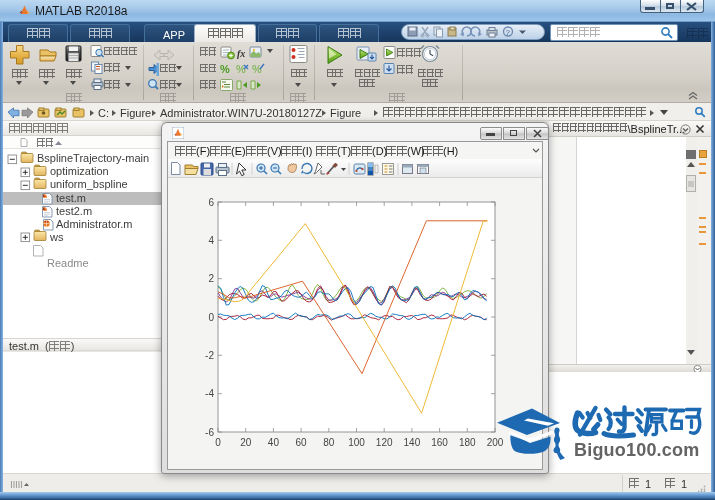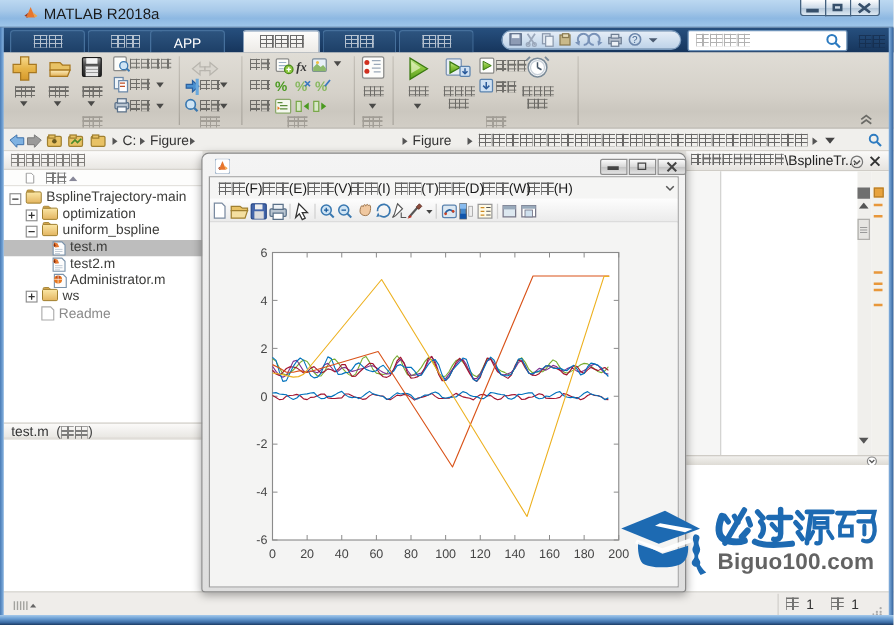--- a/index.html
+++ b/index.html
@@ -58,21 +58,21 @@
  <span class="ab" style="left:680px;top:0;width:24px;height:13px;background:linear-gradient(180deg,#fdfefe,#cfdce9 50%,#b5c8da 55%,#dce8f2);border:1px solid #44617e;border-top:none;border-radius:0 0 3px 0"></span>
  <span class="ab" style="left:645px;top:7px;width:10px;height:3px;background:#37506b"></span>
  <span class="ab" style="left:666px;top:3px;width:8px;height:6px;border:2px solid #37506b"></span>
  <svg class="ab" style="left:686px;top:2px" width="11" height="9" viewBox="0 0 11 9">
         <path d="M1 1L10 8M10 1L1 8" stroke="#37506b" stroke-width="2.2"></path>
       </svg>
 </div>
 <div class="ab" id="tabbar">
  <span class="tab" style="left:8px;width:60px"><span class="zh z11"></span><span class="zh z11"></span></span>
  <span class="tab" style="left:70px;width:60px"><span class="zh z11"></span><span class="zh z11"></span></span>
- <span class="tab" style="left:120px;width:60px;padding-top:4px;font-size:11px">APP</span>
+ <span class="tab" style="left:144px;width:60px;padding-top:4px;font-size:11px">APP</span>
  <span class="tab tabsel" style="left:194px;width:62px"><span class="zh z11"></span><span class="zh z11"></span><span class="zh z11"></span></span>
  <span class="tab" style="left:258px;width:59px"><span class="zh z11"></span><span class="zh z11"></span></span>
  <span class="tab" style="left:319px;width:60px"><span class="zh z11"></span><span class="zh z11"></span></span>
  <span class="ab" style="left:401px;top:2px;width:144px;height:16px;border-radius:8px;background:linear-gradient(180deg,#e6eef7,#bdd2e8);border:1px solid #7d9cbd"></span>
  <svg class="ab" style="left:407px;top:4px" width="132" height="12" viewBox="0 0 132 12">
   <rect x="1" y="1" width="9" height="9" fill="#8d9bb4" stroke="#5a6a85"></rect>
         <rect x="2.5" y="1.5" width="6" height="3" fill="#e8eef5"></rect>
   <path d="M15 1L21 10M21 1L15 10" stroke="#9aa7ba" stroke-width="1.4" fill="none"></path>
         <circle cx="15.5" cy="9.5" r="1.5" fill="none" stroke="#9aa7ba"></circle>
         <circle cx="20.5" cy="9.5" r="1.5" fill="none" stroke="#9aa7ba"></circle>
@@ -259,20 +259,21 @@
  </svg>
  <svg class="ab" style="left:72px;top:4px" width="13" height="11" viewBox="0 0 13 11">
         <rect x="1" y="2" width="11" height="8" rx="1" fill="#e8c265" stroke="#a08030"></rect>
         <rect x="2" y="1" width="5" height="2.5" fill="#e8c265" stroke="#a08030"></rect>
       </svg>
  <span class="crumbsep" style="left:90px"></span>
  <span class="ab" style="left:98px;top:3.5px">C:</span>
  <span class="crumbsep" style="left:112px"></span>
  <span class="ab" style="left:120px;top:3.5px">Figure</span>
  <span class="crumbsep" style="left:152px"></span>
+ <span class="ab" style="left:160px;top:3.5px">Administrator.WIN7U-20180127Z</span>
  <span class="crumbsep" style="left:322px"></span>
  <span class="ab" style="left:330px;top:3.5px">Figure</span>
  <span class="crumbsep" style="left:374px"></span>
  <span class="ab" style="left:382px;top:4px;color:#222"><span class="zh z10"></span><span class="zh z10"></span><span class="zh z10"></span><span class="zh z10"></span><span class="zh z10"></span><span class="zh z10"></span><span class="zh z10"></span><span class="zh z10"></span><span class="zh z10"></span><span class="zh z10"></span><span class="zh z10"></span><span class="zh z10"></span><span class="zh z10"></span><span class="zh z10"></span><span class="zh z10"></span><span class="zh z10"></span><span class="zh z10"></span><span class="zh z10"></span><span class="zh z10"></span><span class="zh z10"></span><span class="zh z10"></span><span class="zh z10"></span><span class="zh z10"></span><span class="zh z10"></span></span>
  <span class="crumbsep" style="left:650px"></span>
  <svg class="ab" style="left:660px;top:7px" width="8" height="5" viewBox="0 0 8 5">
         <path d="M0 0h8L4 5z" fill="#444"></path>
       </svg>
  <svg class="ab" style="left:694px;top:3px" width="12" height="12" viewBox="0 0 12 12">
         <circle cx="5" cy="5" r="3.2" fill="none" stroke="#2d7bc0" stroke-width="1.5"></circle>
@@ -336,21 +337,21 @@
   <use href="#folder" x="31" y="81"></use>
   <path d="M30.5 96.5h7l2.5 2.5v8h-9.5z" fill="#fff" stroke="#aaa" stroke-width=".9"></path>
  </svg>
  <span class="trow" style="left:34px;top:3px">BsplineTrajectory-main</span>
  <span class="trow" style="left:47px;top:16px">optimization</span>
  <span class="trow" style="left:47px;top:29px">uniform_bspline</span>
  <span class="trow" style="left:53px;top:43px">test.m</span>
  <span class="trow" style="left:53px;top:56px">test2.m</span>
  <span class="trow" style="left:53px;top:69px">Administrator.m</span>
  <span class="trow" style="left:47px;top:82px">ws</span>
- <span class="trow" style="left:44px;top:96px;color:#8a8a8a">Readme</span>
+ <span class="trow" style="left:44px;top:108px;color:#8a8a8a">Readme</span>
 </div>
 <div class="ab" id="lp-band">
       <span class="ab" style="left:6px;top:1px">test.m</span>
       <span class="ab" style="left:42px;top:1px;color:#444">(<span class="zh z10" style="margin-top:1px"></span><span class="zh z10" style="margin-top:1px"></span>)</span>
     </div>
 <div class="ab" id="lp-det"></div>
 <div class="ab" id="ed-tab">
  <span class="ab" style="left:4px;top:2px;white-space:nowrap"><span class="zh z9"></span><span class="zh z9"></span><span class="zh z9"></span><span class="zh z9"></span><span class="zh z9"></span><span class="zh z9"></span><span class="zh z9"></span><span class="zh z9"></span><span class="zh z9"></span>\BsplineTr...</span>
  <svg class="ab" style="left:131px;top:3px" width="11" height="11" viewBox="0 0 11 11">
         <circle cx="5.5" cy="5.5" r="4.6" fill="none" stroke="#777"></circle>

